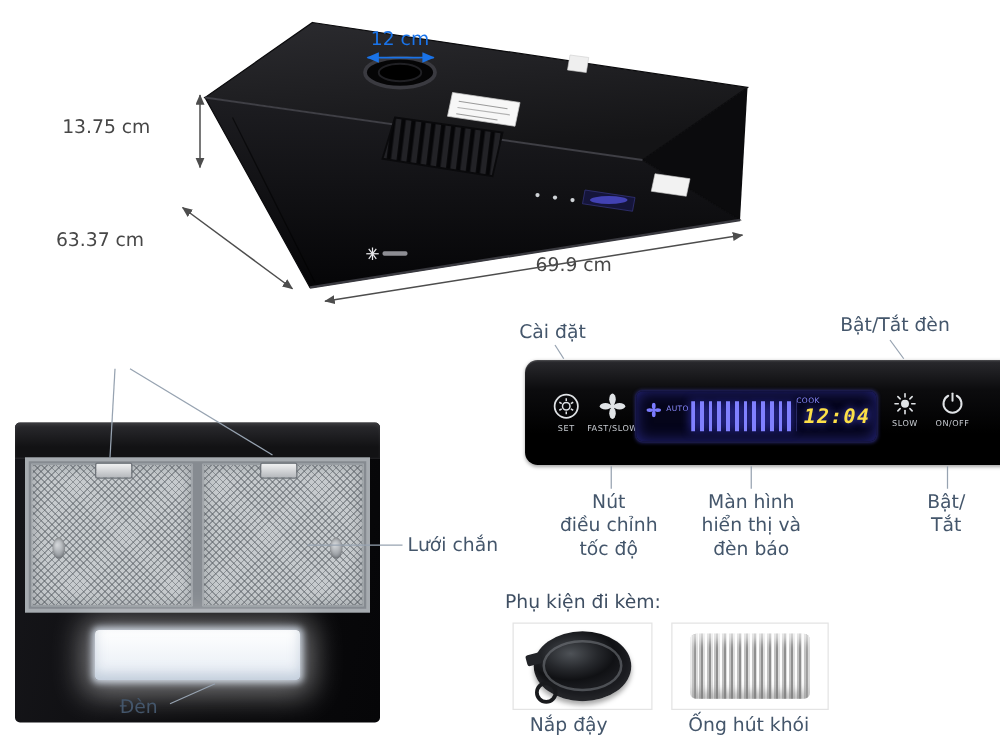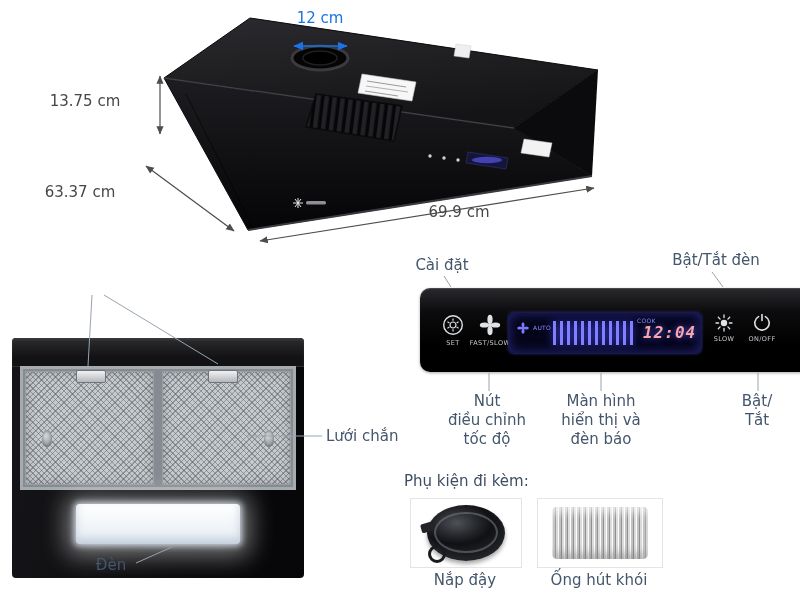--- a/index.html
+++ b/index.html
@@ -48,21 +48,21 @@
   .btnlab{font-size:6.5px;color:#c6cad0;letter-spacing:.4px;margin-top:3px;white-space:nowrap;}
   .pdisplay{position:absolute;left:88px;top:24px;width:192px;height:40px;border-radius:6px;
     background:#05051a;border:1px solid #1a1a4a;
     box-shadow:inset 0 0 12px rgba(70,70,220,.5),0 0 3px rgba(90,90,255,.4);}
   .pdisplay svg{position:absolute;left:8px;top:9px;}
   .ledtext{position:absolute;font-size:6px;color:#8c8cff;letter-spacing:.3px;}
   .bars{position:absolute;left:44px;top:8px;width:84px;height:24px;
     background:repeating-linear-gradient(90deg,#8080ff 0 3px,transparent 3px 7px);
     filter:drop-shadow(0 0 4px rgba(70,70,255,.9));}
   .clock{position:absolute;left:134px;top:10px;font-family:"DejaVu Sans Mono",monospace;
-    font-style:italic;font-weight:bold;font-size:16px;color:#fca5a5;letter-spacing:1px;
+    font-style:italic;font-weight:bold;font-size:16px;color:#fde047;letter-spacing:1px;
     text-shadow:0 0 7px rgba(85,85,255,.95);}
 
   
   .acc-box{position:absolute;height:68px;z-index:5;background:#fff;border:1px solid #e4e4e4;
     display:flex;align-items:center;justify-content:center;}
   .cap{position:relative;width:78px;height:56px;}
   .cap-top{position:absolute;left:0;top:0;right:0;bottom:0;border-radius:50%;
     background:radial-gradient(ellipse 60% 50% at 38% 32%,#4e5257 0%,#26282c 45%,#101114 75%,#1a1b1f 100%);
     box-shadow:inset 0 -3px 6px rgba(255,255,255,.06),0 3px 4px rgba(0,0,0,.35);}
   .cap-top:after{content:'';position:absolute;left:9%;top:12%;right:9%;bottom:14%;
@@ -123,21 +123,21 @@
       <g stroke="#e8e8ec" stroke-width="1">
         <line x1="295" y1="199" x2="301" y2="207"></line>
           <line x1="301" y1="199" x2="295" y2="207"></line>
         <line x1="298" y1="198" x2="298" y2="208"></line>
           <line x1="293" y1="203" x2="303" y2="203"></line>
       </g>
       <rect x="306" y="201" width="20" height="3.5" rx="1.5" fill="#8e8e94"></rect>
     </g>
   </svg>
 
-  <div class="lbl blue" style="left:288px;top:9px;width:64px">12 cm</div>
+  <div class="lbl blue" style="left:288px;top:22px;width:64px">12 cm</div>
   <div class="lbl dim" style="left:46px;top:92px;width:78px">13.75 cm</div>
   <div class="lbl dim" style="left:40px;top:183px;width:80px">63.37 cm</div>
   <div class="lbl dim" style="left:424px;top:203px;width:70px">69.9 cm</div>
 
   <div class="hood-front">
     <div class="hf-top"></div>
     <div class="hf-frame">
       <div class="mesh"></div>
       <div class="mesh"></div>
     </div>
@@ -252,21 +252,21 @@
     <div class="cap">
       <div class="cap-top"></div>
       <div class="cap-tab"></div>
       <div class="cap-loop"></div>
     </div>
   </div>
   <div class="acc-box" style="left:537px;top:498px;width:124px">
     <div class="duct"></div>
   </div>
 
-  <div class="lbl" style="left:410px;top:571px;width:110px">Nắp đậy</div>
+  <div class="lbl" style="left:400px;top:571px;width:110px">Nắp đậy</div>
   <div class="lbl" style="left:537px;top:571px;width:124px">Ống hút khói</div>
 
   <svg class="overlay" width="800" height="600">
     <defs>
       <marker id="mB" markerWidth="8" markerHeight="8" refX="6.5" refY="3" orient="auto-start-reverse">
         <path d="M0,0 L7,3 L0,6 Z" fill="#1a73e8"></path>
       </marker>
       <marker id="mG" markerWidth="8" markerHeight="8" refX="6.5" refY="3" orient="auto-start-reverse">
         <path d="M0,0 L7,3 L0,6 Z" fill="#4d4d4d"></path>
       </marker>

